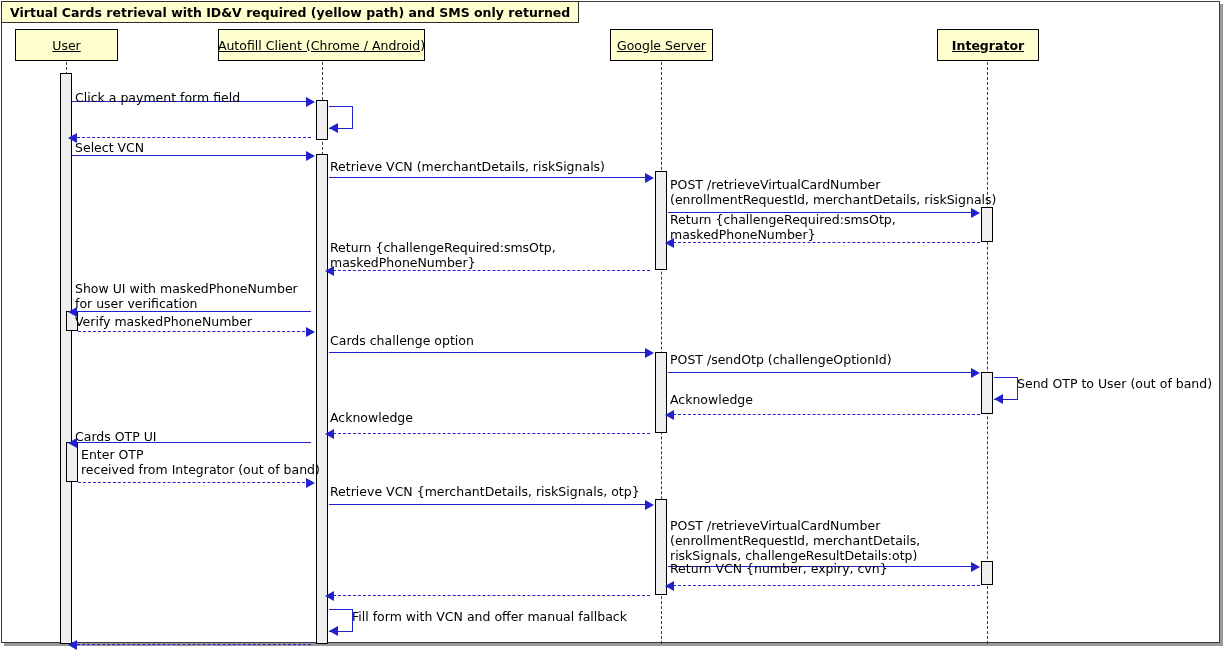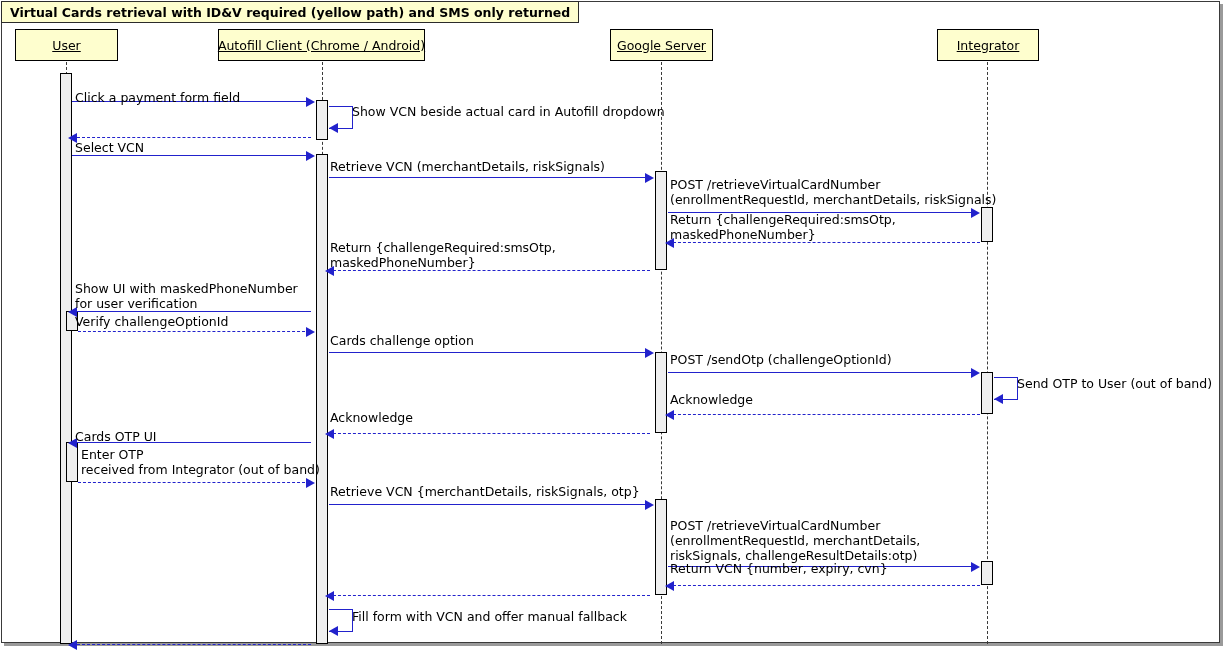--- a/index.html
+++ b/index.html
@@ -179,21 +179,21 @@
   </div>
 
   <div class="participant" style="left:218px; top:29px; width:207px; height:32px;">
     <span>Autofill Client (Chrome / Android)</span>
   </div>
 
   <div class="participant" style="left:610px; top:29px; width:103px; height:32px;">
     <span>Google Server</span>
   </div>
 
-  <div class="participant" style="left:937px; top:29px; width:102px; height:32px;">
+  <div class="participant" style="left:937px; top:29px; width:102px; height:32px;font-weight:bold;">
     <span>Integrator</span>
   </div>
 
   <div class="activation" style="left:60px; top:73px; height:571px;"></div>
   <div class="activation" style="left:66px; top:311px; height:20px;"></div>
   <div class="activation" style="left:66px; top:442px; height:40px;"></div>
 
   <div class="activation" style="left:316px; top:100px; height:40px;"></div>
   <div class="activation" style="left:316px; top:154px; height:490px;"></div>
 
@@ -208,21 +208,20 @@
   <div class="msg-label" style="left:75px; top:90px; width:300px;">Click a payment form field</div>
   <div class="msg-line" style="left:72px; top:101px; width:238px;"></div>
   <div class="arrowhead right" style="left:306px; top:97px;"></div>
 
   <div class="selfmsg" style="left:329px; top:106px; width:24px; height:22px;">
     <div class="top" style="top:0;  width:24px;"></div>
     <div class="side" style="left:23px; height:22px;"></div>
     <div class="bottom" style="top:22px; width:24px;"></div>
     <div class="head" style="left:0px; top:17px;"></div>
   </div>
-  <div class="msg-label" style="left:352px; top:104px; width:400px;">Show VCN beside actual card in Autofill dropdown</div>
 
   <div class="msg-line dashed" style="left:77px; top:137px; width:234px;"></div>
   <div class="arrowhead left" style="left:68px; top:133px;"></div>
   <div class="msg-label" style="left:75px; top:140px; width:250px;">Select VCN</div>
 
   <div class="msg-line" style="left:72px; top:155px; width:238px;"></div>
   <div class="arrowhead right" style="left:306px; top:151px;"></div>
 
   <div class="msg-label" style="left:330px; top:159px; width:340px;">Retrieve VCN (merchantDetails, riskSignals)</div>
   <div class="msg-line" style="left:329px; top:177px; width:320px;"></div>
@@ -241,21 +240,21 @@
   <div class="msg-label right-align" style="left:330px; top:240px; width:320px;">Return {challengeRequired:smsOtp,
 maskedPhoneNumber}</div>
   <div class="msg-line dashed" style="left:333px; top:270px; width:317px;"></div>
   <div class="arrowhead left" style="left:325px; top:266px;"></div>
 
   <div class="msg-label right-align" style="left:75px; top:281px; width:238px;">Show UI with maskedPhoneNumber
 for user verification</div>
   <div class="msg-line" style="left:77px; top:311px; width:234px;"></div>
   <div class="arrowhead left" style="left:68px; top:307px;"></div>
 
-  <div class="msg-label" style="left:75px; top:314px; width:250px;">Verify challengeOptionId</div>
+  <div class="msg-label" style="left:75px; top:314px; width:250px;">Verify maskedPhoneNumber</div>
   <div class="msg-line dashed" style="left:78px; top:331px; width:232px;"></div>
   <div class="arrowhead right" style="left:306px; top:327px;"></div>
 
   <div class="msg-label" style="left:330px; top:333px; width:300px;">Cards challenge option</div>
   <div class="msg-line" style="left:329px; top:352px; width:320px;"></div>
   <div class="arrowhead right" style="left:645px; top:348px;"></div>
 
   <div class="msg-label" style="left:670px; top:352px; width:330px;">POST /sendOtp (challengeOptionId)</div>
   <div class="msg-line" style="left:668px; top:372px; width:307px;"></div>
   <div class="arrowhead right" style="left:971px; top:368px;"></div>

